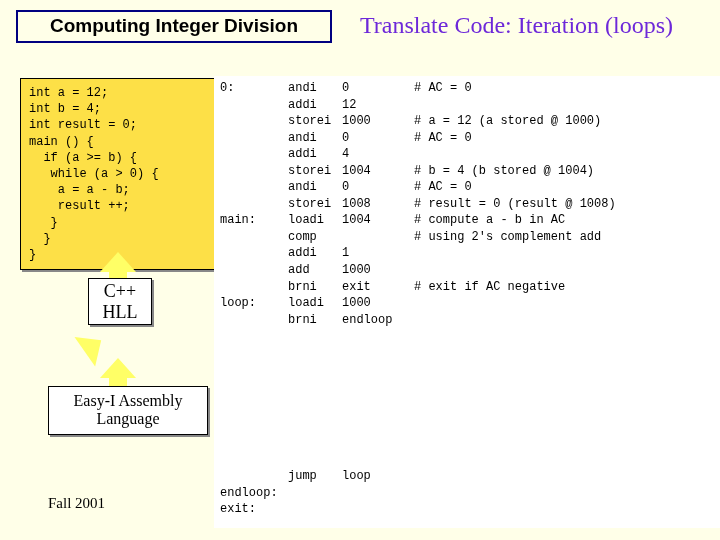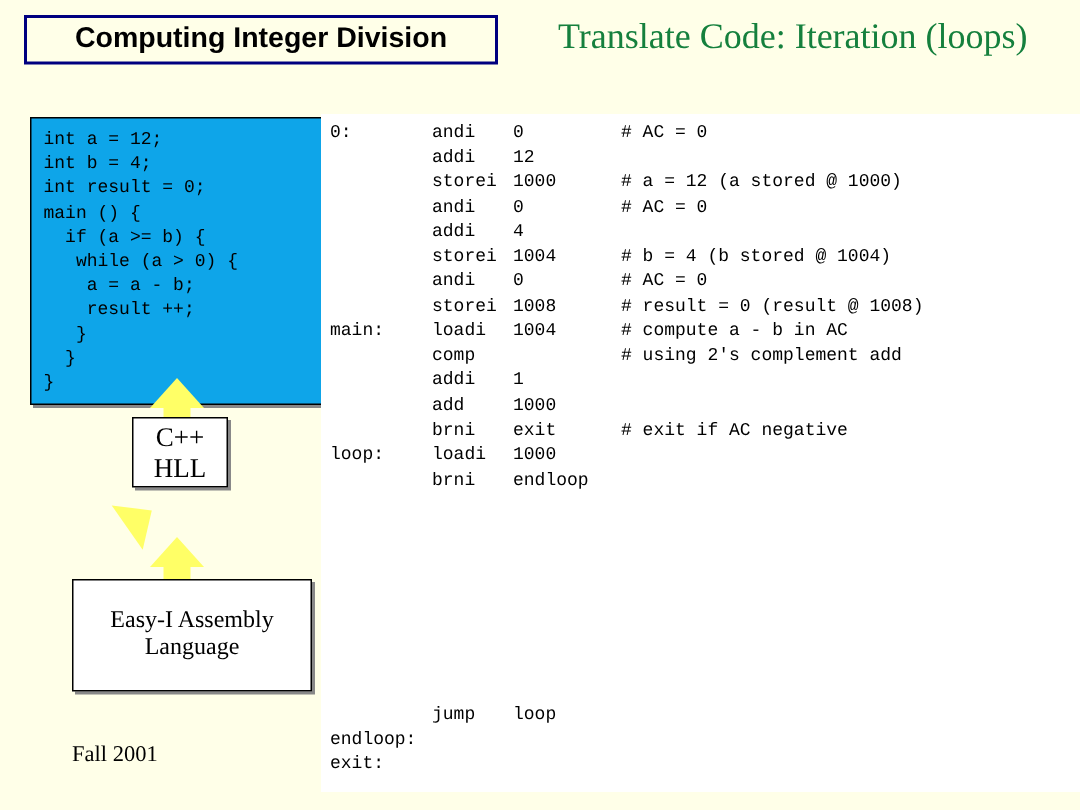--- a/index.html
+++ b/index.html
@@ -29,32 +29,32 @@
     color: #000;
   }
   .title-sub {
     font-family: Arial, sans-serif;
     font-weight: bold;
     font-size: 13px;
     color: #000;
   }
   .slide-title {
     position: absolute;
-    left: 372px;
+    left: 360px;
     top: 12px;
     font-size: 24px;
-    color: #15803d;
+    color: #6d28d9;
     text-align: right;
   }
   .code-box {
     position: absolute;
     left: 20px;
     top: 78px;
     width: 178px;
-    background: #0ea5e9;
+    background: #fde047;
     border: 1px solid #000;
     box-shadow: 2px 2px 0 #888;
     padding: 6px 8px 6px 8px;
     font-family: "Courier New", monospace;
     font-size: 12px;
     line-height: 1.35;
     white-space: pre;
   }
   .hll-label {
     position: absolute;
@@ -72,21 +72,21 @@
   .asm-label {
     position: absolute;
     left: 48px;
     top: 386px;
     width: 150px;
     text-align: center;
     background: #fff;
     border: 1px solid #000;
     box-shadow: 2px 2px 0 #888;
     font-size: 16px;
-    padding: 18px 4px;
+    padding: 5px 4px;
     line-height: 1.15;
   }
   .footer {
     position: absolute;
     left: 48px;
     bottom: 28px;
     font-size: 15px;
     color: #000;
   }
   .asm-block {

